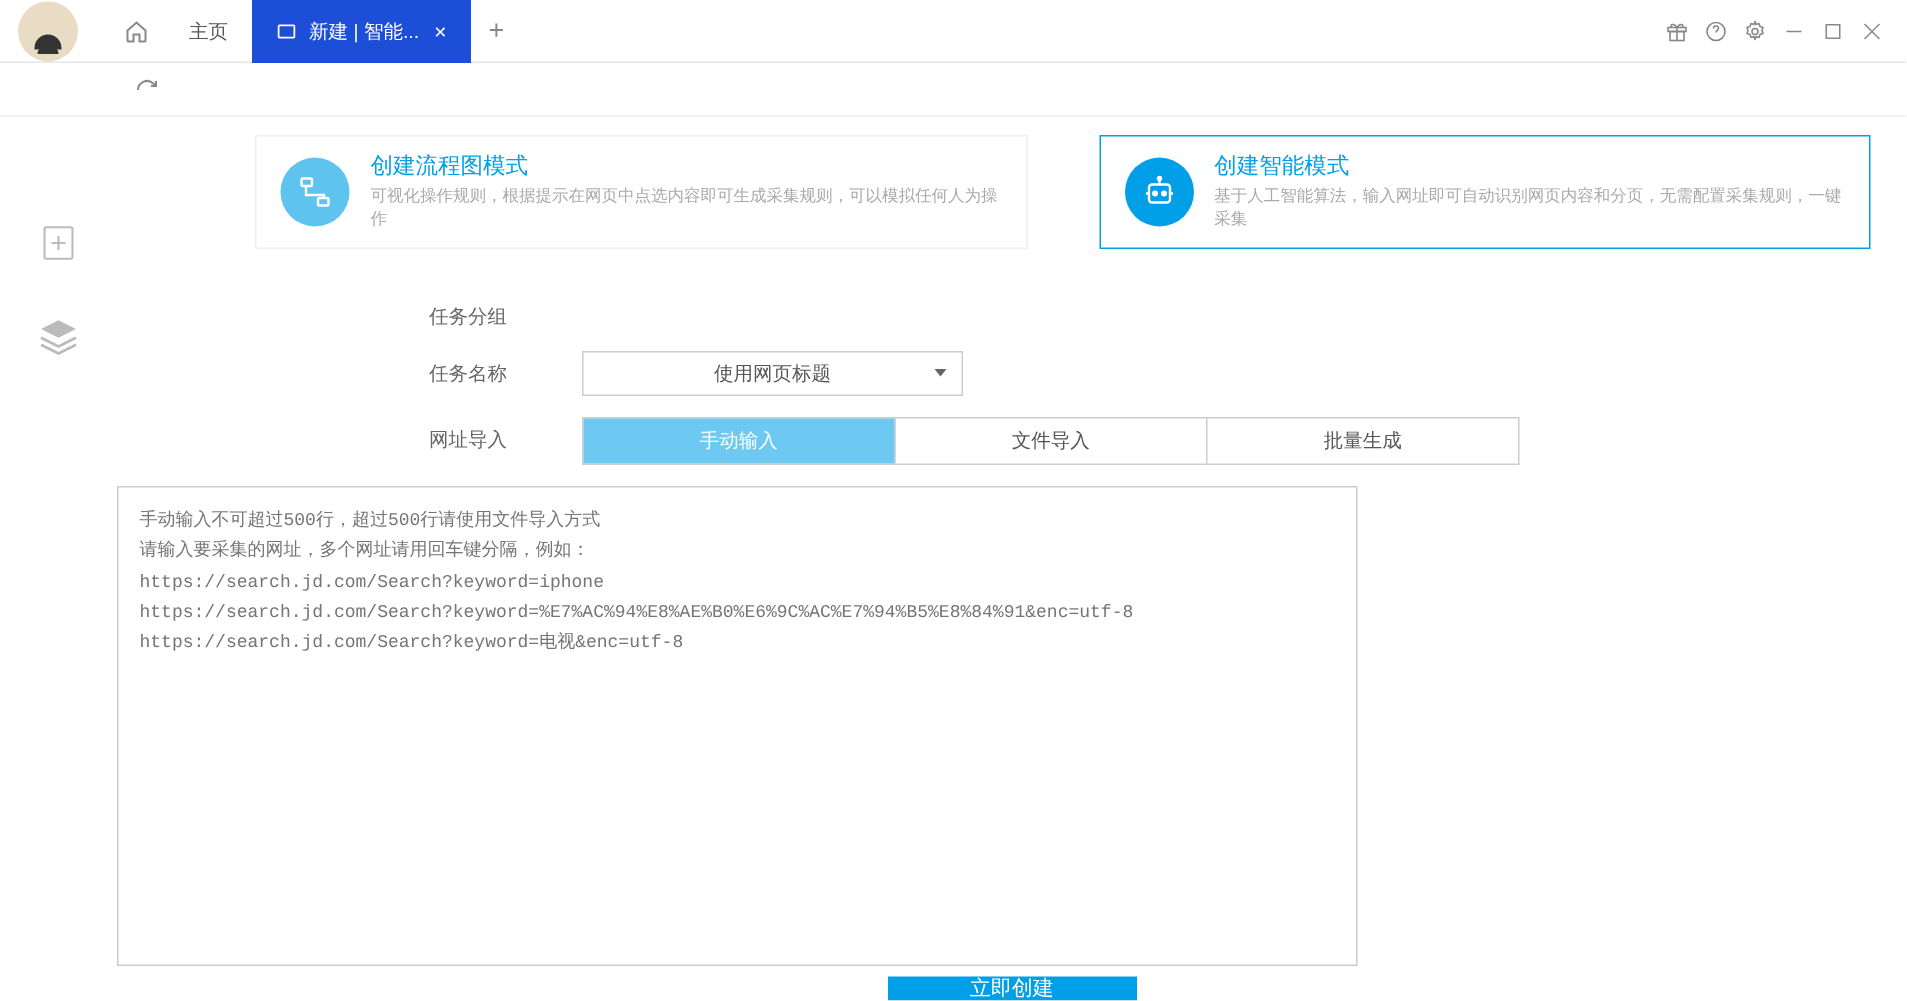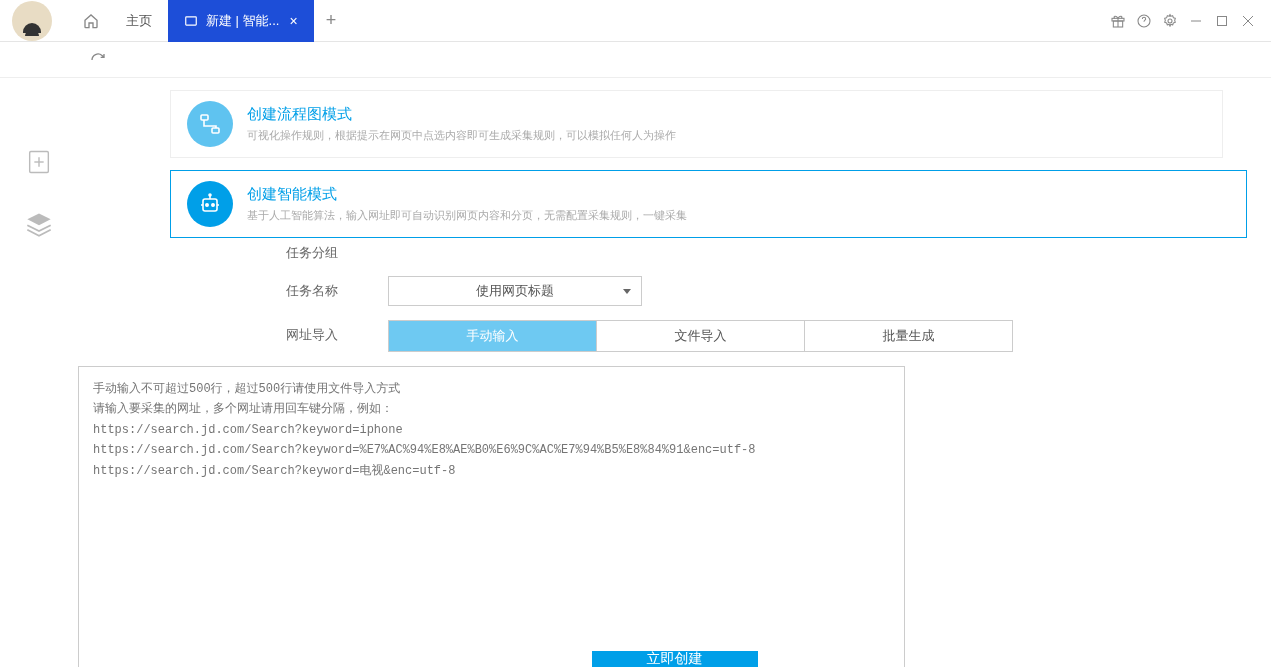--- a/index.html
+++ b/index.html
@@ -19,31 +19,31 @@
 
 .urlbar { height: 36px; display: flex; align-items: center; padding: 0 20px 0 90px; border-bottom: 1px solid #eee; }
 .reload-icon { width: 16px; height: 16px; cursor: pointer; }
 .url-input { flex: 1; margin: 0 10px; height: 24px; border: none; outline: none; font-size: 12px; }
 
 .sidebar { position: absolute; left: 0; top: 78px; width: 78px; height: calc(100% - 78px); display: flex; flex-direction: column; align-items: center; padding-top: 70px; gap: 34px; }
 .side-item { width: 28px; height: 28px; cursor: pointer; color: #bbb; }
 
 .content { position: absolute; left: 78px; right: 0; top: 78px; bottom: 0; padding: 12px 24px 0 0; }
 
-.mode-row { display: flex; gap: 12px; margin-left: 92px; flex-direction: column; }
+.mode-row { display: flex; gap: 24px; margin-left: 92px; }
 .mode-card { flex: 1; display: flex; align-items: center; padding: 10px 16px; border: 1px solid #eee; cursor: pointer; background: #fff; }
 .mode-card:first-child { margin-right: 24px; }
 .mode-card.active { border: 1px solid #009fe8; }
 .mode-icon { width: 46px; height: 46px; border-radius: 50%; display: flex; align-items: center; justify-content: center; margin-right: 14px; flex-shrink: 0; }
 .mode-icon.blue-light { background: #5fc3f0; }
 .mode-icon.blue { background: #009fe8; }
 .mode-title { font-size: 15px; color: #009fe8; margin-bottom: 4px; }
 .mode-desc { font-size: 11px; color: #aaa; line-height: 1.4; }
 
-.form-area { }
+.form-area { margin-top: 30px; }
 .form-row { display: flex; align-items: flex-start; margin-bottom: 14px; }
 .form-label { width: 310px; text-align: right; font-size: 13px; color: #666; padding-right: 50px; padding-top: 6px; }
 .form-control { position: relative; }
 .select-box { width: 254px; height: 30px; border: 1px solid #ccc; display: flex; align-items: center; justify-content: center; font-size: 13px; color: #555; cursor: pointer; position: relative; }
 .select-caret { position: absolute; right: 10px; width: 0; height: 0; border-left: 4px solid transparent; border-right: 4px solid transparent; border-top: 5px solid #666; }
 
 .url-tabs { display: flex; border: 1px solid #ccc; width: 625px; }
 .url-tab { flex: 1; height: 30px; display: flex; align-items: center; justify-content: center; font-size: 13px; color: #555; cursor: pointer; border-right: 1px solid #ccc; }
 .url-tab:last-child { border-right: none; }
 .url-tab.active { background: #6ec9f2; color: #fff; }

